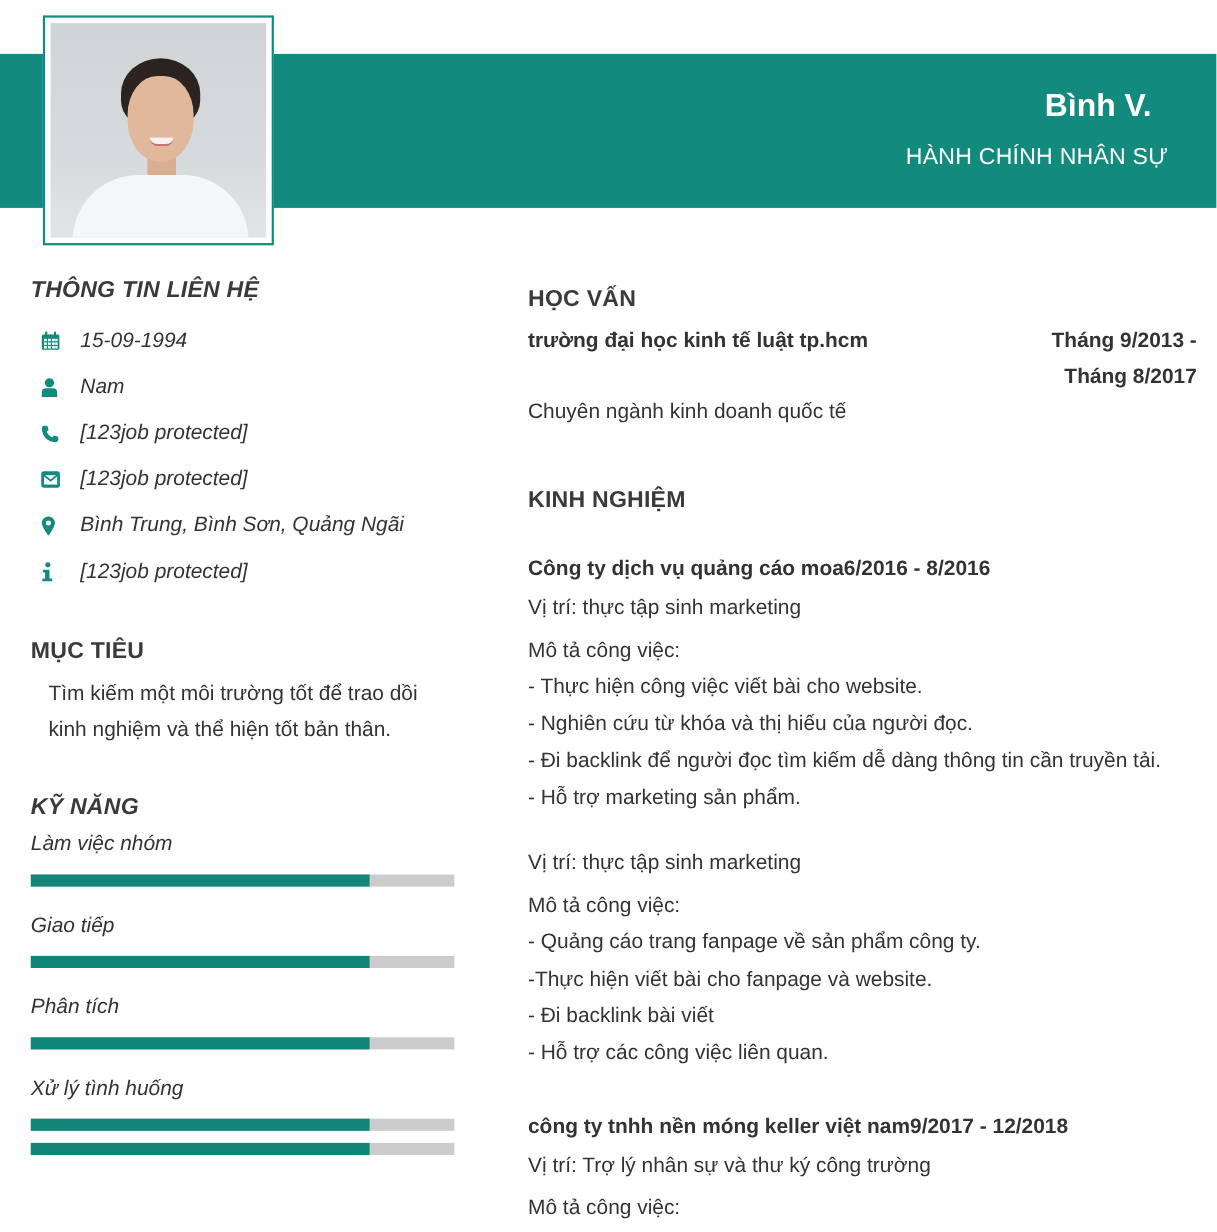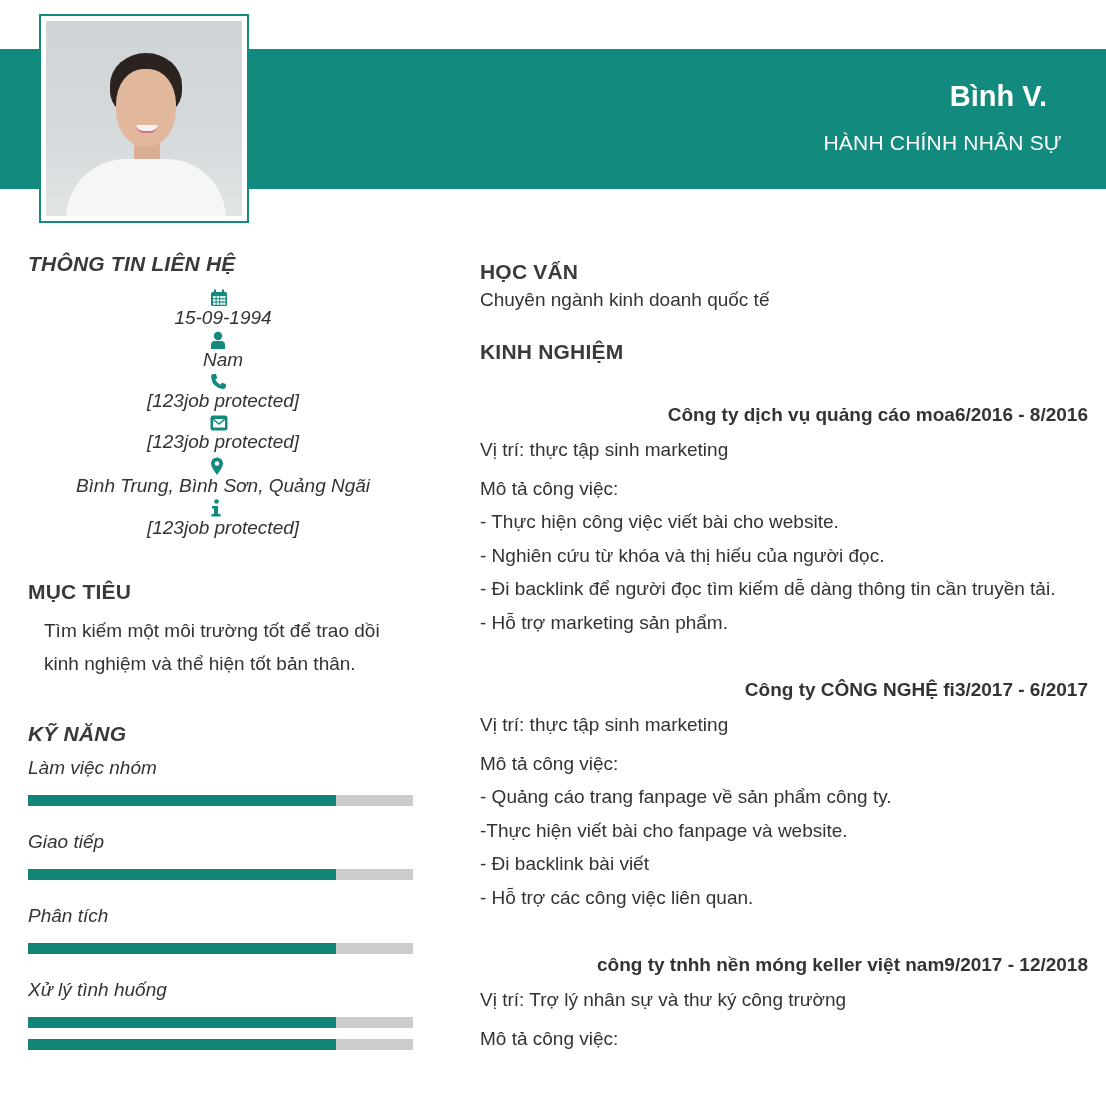--- a/index.html
+++ b/index.html
@@ -17,42 +17,42 @@
 
   .name { position: absolute; right: 59px; top: 80px; color: #ffffff; font-size: 29px; font-weight: bold; text-align: right; }
   .job-title { position: absolute; right: 44px; top: 131px; color: #ffffff; font-size: 21px; text-align: right; letter-spacing: 0.2px; }
 
   .left-col { position: absolute; left: 28px; top: 252px; width: 390px; font-style: italic; }
   .right-col { position: absolute; left: 480px; top: 260px; width: 608px; }
 
   .section-title { font-size: 21px; font-weight: bold; color: #3a3a3a; letter-spacing: 0.2px; }
 
   .contact-list { margin-top: 13px; }
-  .contact-item { display: flex; align-items: center; height: 42px; font-size: 19px; color: #333; flex-direction: column; }
+  .contact-item { display: flex; align-items: center; height: 42px; font-size: 19px; color: #333; }
   .contact-item .icon { width: 45px; display: flex; justify-content: flex-start; padding-left: 9px; }
   .contact-item .icon svg { display: block; }
 
   .objective { position: absolute; left: 28px; top: 580px; width: 380px; }
   .objective p { margin-top: 10px; font-size: 19px; line-height: 33px; color: #333; margin-left: 16px; }
 
   .skills { position: absolute; left: 28px; top: 722px; width: 385px; font-style: italic; }
   .skill { margin-top: 0; }
   .skill-label { font-size: 19px; color: #333; height: 32px; line-height: 32px; margin-top: 10px; }
   .skill-track { margin-top: 11px; height: 11px; width: 385px; background: #cccccc; position: relative; }
   .skill-fill { position: absolute; left: 0; top: 0; height: 100%; background: #118577; }
 
   .edu-head { display: flex; justify-content: space-between; margin-top: 15px; font-weight: bold; font-size: 19px; color: #333; }
   .edu-date { text-align: right; line-height: 33px; margin-top: -6px; }
   .edu-name { line-height: 22px; }
   .plain { font-size: 19px; color: #333; line-height: 33px; }
 
   .exp-section-title { margin-top: 38px; }
   .job { margin-top: 12px; }
   .job + .job { margin-top: 26px; }
-  .job-head { display: flex; justify-content: flex-end; font-weight: bold; font-size: 19px; color: #333; line-height: 30px; margin-top: 36px; }
+  .job-head { display: flex; justify-content: flex-start; font-weight: bold; font-size: 19px; color: #333; line-height: 30px; margin-top: 36px; }
   .job-line { font-size: 19px; color: #333; line-height: 33.5px; }
   .job-pos { margin-top: 3px; margin-bottom: 5px; }
 </style>
 </head>
 <body>
 
 <div class="header-band"></div>
 
 <div class="photo-frame">
   <div class="photo">
@@ -177,43 +177,46 @@
     <div class="skill-track">
         <div class="skill-fill" style="width: 80%;"></div>
       </div>
   </div>
 
 </div>
 
 <div class="right-col">
   <div class="section-title">HỌC VẤN</div>
   <div>
+    <div class="edu-head">
+      <span class="edu-name">trường đại học kinh tế luật tp.hcm</span>
+      <span class="edu-date">
+        <span>Tháng 9/2013 -</span><br>
+        <span>Tháng 8/2017</span>
+      </span>
+    </div>
     <div class="plain" style="margin-top:-1px">Chuyên ngành kinh doanh quốc tế</div>
   </div>
 
-  <div class="section-title exp-section-title" style="margin-top:24px">KINH NGHIỆM</div>
+  <div class="section-title exp-section-title" style="margin-top:52px">KINH NGHIỆM</div>
 
   <div class="job">
     <div class="job-head">
       <span>Công ty dịch vụ quảng cáo moa</span>
       <span>6/2016 - 8/2016</span>
     </div>
     <div class="job-line job-pos">Vị trí: thực tập sinh marketing</div>
     <div class="job-line">Mô tả công việc:</div>
     <div class="job-line">- Thực hiện công việc viết bài cho website.</div>
     <div class="job-line">- Nghiên cứu từ khóa và thị hiếu của người đọc.</div>
     <div class="job-line">- Đi backlink để người đọc tìm kiếm dễ dàng thông tin cần truyền tải.</div>
     <div class="job-line">- Hỗ trợ marketing sản phẩm.</div>
   </div>
 
   <div class="job">
-    <div class="job-head">
-      <span>Công ty CÔNG NGHỆ fi</span>
-      <span>3/2017 - 6/2017</span>
-    </div>
     <div class="job-line job-pos">Vị trí: thực tập sinh marketing</div>
     <div class="job-line">Mô tả công việc:</div>
     <div class="job-line">- Quảng cáo trang fanpage về sản phẩm công ty.</div>
     <div class="job-line">-Thực hiện viết bài cho fanpage và website.</div>
     <div class="job-line">- Đi backlink bài viết</div>
     <div class="job-line">- Hỗ trợ các công việc liên quan.</div>
   </div>
 
   <div class="job">
     <div class="job-head">

